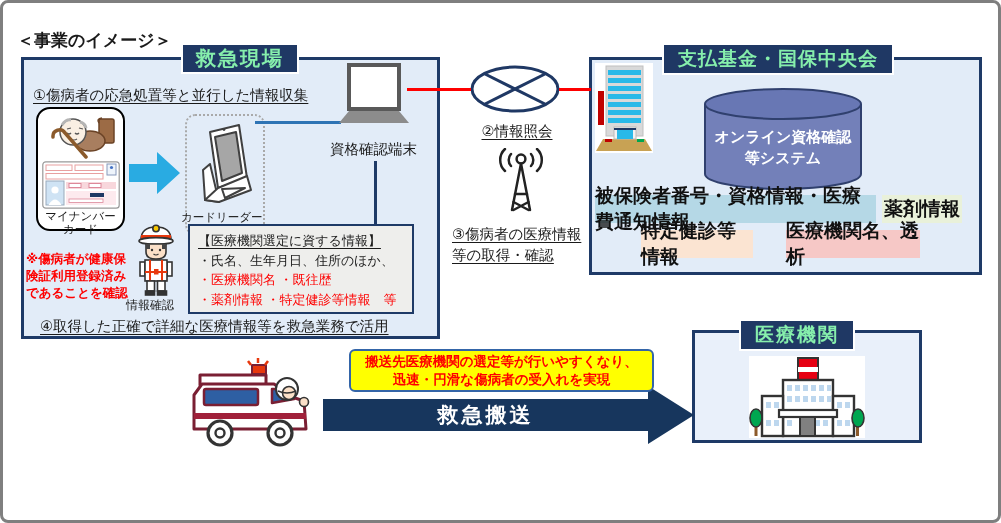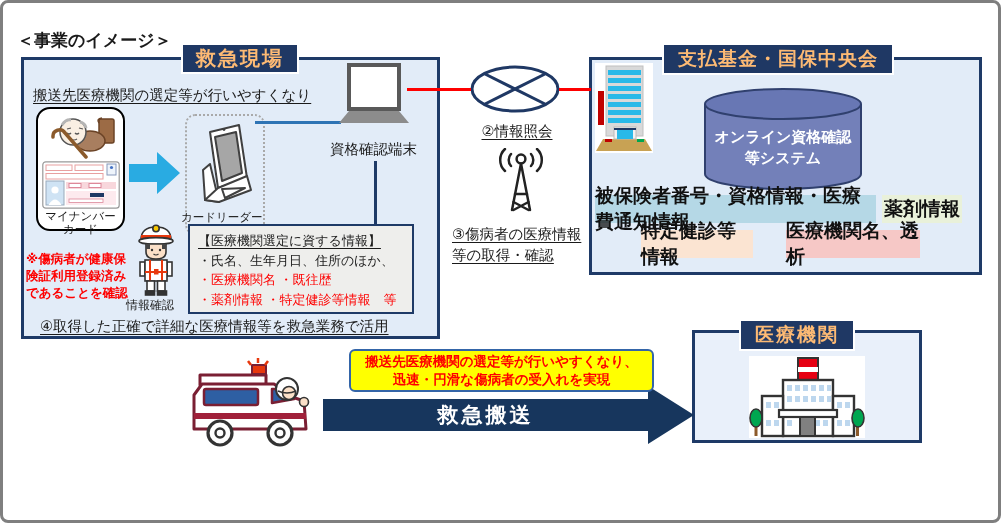--- a/index.html
+++ b/index.html
@@ -2,21 +2,21 @@
 <html><head>
 <meta charset="utf-8">
 <style>
   * { margin:0; padding:0; box-sizing:border-box; }
   html,body { background:#fff; }
   body { font-family:"Liberation Sans","DejaVu Sans",sans-serif; color:#1a1a1a; }
   .stage { position:relative; width:1001px; height:523px; background:#fff;
            border:3px solid #7f7f7f; border-radius:8px; overflow:hidden; }
   .abs { position:absolute; }
   .panel { position:absolute; border:3px solid #1e3a67; background:#e2ecf8; }
-  .navy-title { position:absolute; background:#1f3864; color:#fdba74; font-weight:bold;
+  .navy-title { position:absolute; background:#1f3864; color:#86efac; font-weight:bold;
                 text-align:center; border:2px solid #fff; display:flex;
                 align-items:center; justify-content:center; z-index:6; letter-spacing:2px; }
   .u { text-decoration:underline; text-underline-offset:3px; }
   .small-label { font-size:12px; color:#222; text-align:left; }
   .redline { position:absolute; height:3px; background:#fe0000; z-index:4; }
   .blueline { position:absolute; height:2.5px; background:#2e74b5; z-index:1; }
   .navyline { position:absolute; width:3px; background:#1e3a67; z-index:1; }
   .tag { position:absolute; height:28px; display:flex; align-items:center;
          justify-content:center; font-weight:bold; font-size:19px; color:#111; }
   .tag1 { background:#b5d8e6; } .tag2 { background:#e9f1da; }
@@ -31,21 +31,21 @@
 </head>
 <body>
 
 <div class="stage">
 
   <div class="abs" style="left:14px;top:26px;font-size:17px;font-weight:bold;">＜事業のイメージ＞</div>
 
   <div class="panel" style="left:18px;top:54px;width:419px;height:282px;"></div>
   <div class="navy-title" style="left:178px;top:40px;width:118px;height:31px;font-size:20px;">救急現場</div>
 
-  <div class="abs u" style="left:30px;top:83px;font-size:14.5px;white-space:nowrap;">搬送先医療機関の選定等が行いやすくなり</div>
+  <div class="abs u" style="left:30px;top:83px;font-size:14.5px;white-space:nowrap;">①傷病者の応急処置等と並行した情報収集</div>
 
   <div class="abs" style="left:33px;top:104px;width:89px;height:124px;background:#fff;
        border:2.5px solid #000;border-radius:14px;z-index:2;">
 
     <svg class="abs" style="left:6px;top:4px;" width="74" height="46" viewBox="0 0 74 46">
       <rect x="55" y="6" width="15" height="24" rx="2" fill="#9c6b45" stroke="#6b4326" stroke-width="1.5"></rect>
       <path d="M55 10 q-3 -4 3 -5" fill="none" stroke="#6b4326" stroke-width="1.5"></path>
       <ellipse cx="46" cy="28" rx="15" ry="10" fill="#a87e5f" stroke="#6b4326" stroke-width="1.5"></ellipse>
       <circle cx="29" cy="19" r="13" fill="#f9efe3" stroke="#555" stroke-width="1.5"></circle>
       <path d="M18 12 q4 -6 9 -5" fill="none" stroke="#b5b5b5" stroke-width="3"></path>

